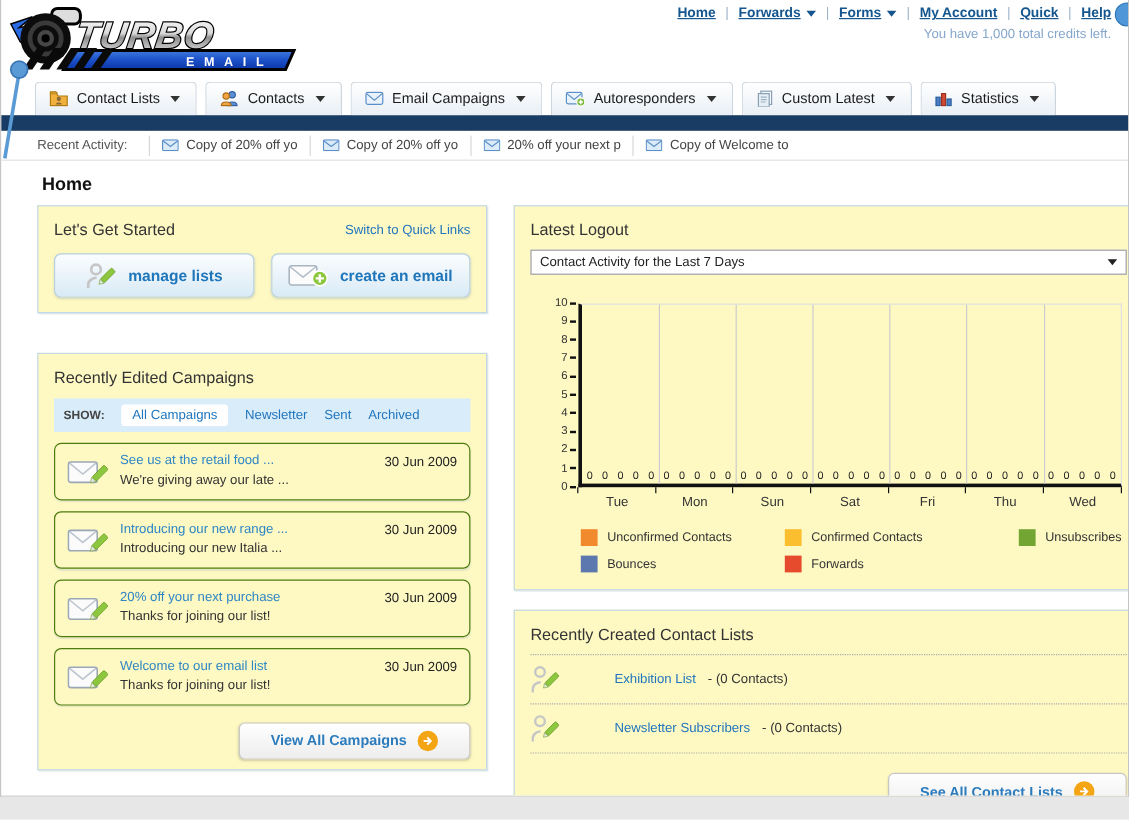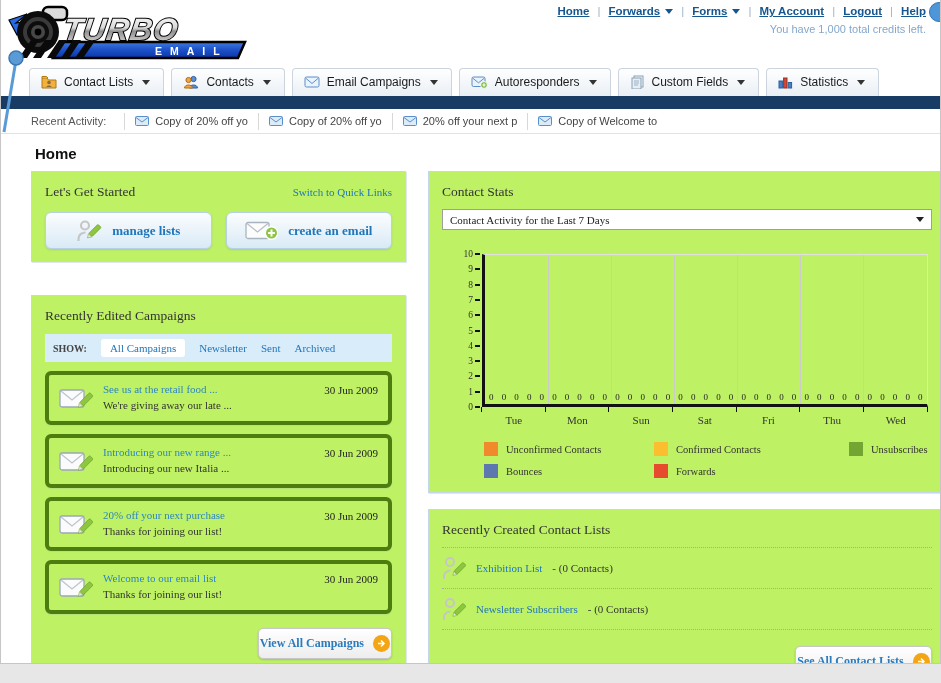--- a/index.html
+++ b/index.html
@@ -38,48 +38,48 @@
   .act-item { display:flex; align-items:center; gap:6px; padding:0 10px; height:17px;
               border-left:1px solid #d8d8d8; color:#444; cursor:pointer; white-space:nowrap; }
   .act-item:first-of-type { border-left:none; }
 
   h1.page-title { font-size:15px; color:#111; margin:11px 0 9px 34px; }
 
   
   .main { display:flex; gap:22px; padding:0 30px; align-items:flex-start; }
   .col-left  { width:375px; flex:none; display:flex; flex-direction:column; }
   .col-right { flex:1; display:flex; flex-direction:column; }
-  .panel { background:#bef264; border:1px solid #c2d8e8; padding:12px 13px;
-           box-shadow:1px 1px 0 rgba(160,185,205,.35);font-family:Liberation Serif, serif; }
+  .panel { background:#fef9c3; border:1px solid #c2d8e8; padding:12px 13px;
+           box-shadow:1px 1px 0 rgba(160,185,205,.35); }
   .panel-title { font-size:13.5px; color:#333; }
 
   
   .gs-head { display:flex; justify-content:space-between; align-items:center; }
   .link { color:#2176bd; font-size:11px; text-decoration:none; cursor:pointer; }
   .gs-buttons { display:flex; gap:14px; margin-top:12px; }
   .gs-btn { flex:1; display:flex; align-items:center; justify-content:center; gap:10px; height:37px;
             background:linear-gradient(#fbfdfe,#d9eaf6); border:1px solid #b7d1e5; border-radius:6px;
             font-size:13px; font-weight:bold; color:#1f76ba; cursor:pointer;
             box-shadow:0 1px 2px rgba(120,150,175,.35); }
 
   
   .panel-campaigns { margin-top:33px; padding-bottom:8px; }
   .show-bar { display:flex; align-items:center; gap:14px; background:#d9ecfa; margin-top:10px;
               padding:5px 8px; font-size:11px; }
   .show-label { font-size:10px; color:#444; font-weight:bold; }
   .filter { color:#2176bd; cursor:pointer; text-decoration:none; }
   .filter.active { background:#fff; padding:3px 9px; border-radius:3px; }
-  .camp { display:flex; align-items:center; gap:10px; border:4px solid #4d7c0f; border-radius:6px;
+  .camp { display:flex; align-items:center; gap:10px; border:1px solid #4d7c0f; border-radius:6px;
           padding:7px 10px; margin-top:9px; cursor:pointer; box-shadow:0 1px 1px rgba(150,175,195,.25); }
   .ctext { line-height:1.45; }
   .ctitle { display:block; color:#2e86c4; font-size:11px; text-decoration:none; }
   .csub { color:#333; font-size:11px; }
   .cdate { margin-left:auto; font-size:11px; color:#222; align-self:flex-start; padding-top:2px; white-space:nowrap; }
   .view-row { display:flex; justify-content:flex-end; margin-top:14px; }
-  .cta { display:inline-flex; align-items:center; gap:9px; padding:6px 1px;
+  .cta { display:inline-flex; align-items:center; gap:9px; padding:6px 26px;
          background:linear-gradient(#ffffff,#ededed); border:1px solid #c7c7c7; border-radius:5px;
          color:#2b7bbd; font-weight:bold; font-size:12px; cursor:pointer;
          box-shadow:0 1px 2px rgba(0,0,0,.18); }
   .arrow-circle { width:17px; height:17px; border-radius:50%; background:#f3a513;
                   display:flex; align-items:center; justify-content:center; }
 
   
   .select { margin-top:9px; border:1px solid #9e9e9e; height:21px; display:flex; align-items:center;
             justify-content:space-between; padding:0 7px; font-size:11px; color:#222; background:#fff; cursor:pointer; }
   .select .caret { border-top-color:#222; }
@@ -99,21 +99,21 @@
   .xlab { flex:1; text-align:center; font-size:11px; color:#333; }
   .legend { display:grid; grid-template-columns:170px 195px 1fr; row-gap:8px; margin:16px 0 2px 28px; }
   .litem { display:flex; align-items:center; gap:8px; font-size:10.5px; color:#333; }
   .lsq { width:14px; height:14px; flex:none; }
 
   
   .panel-lists { margin-top:16px; }
   .dotted { border:none; border-bottom:1px dotted #aaa; margin:9px 0 0 0; }
   .clitem { display:flex; align-items:center; gap:10px; padding:7px 0;
             border-bottom:1px dotted #aaa; font-size:11px; }
-  .clname { color:#2176bd; text-decoration:none; cursor:pointer; }
+  .clname { color:#2176bd; text-decoration:none; cursor:pointer;margin-left:36px; }
   .clsuffix { color:#333; }
   .see-row { display:flex; justify-content:flex-end; margin-top:16px; }
 
   .icon { display:inline-flex; flex:none; }
 </style>
 </head>
 <body>
 
 <div class="page">
 
@@ -171,21 +171,21 @@
             <span class="caret"></span>
           </li>
         <li>
             <a>Forms</a>
             <span class="caret"></span>
           </li>
         <li>
             <a>My Account</a>
           </li>
         <li>
-            <a>Logout</a>
+            <a>Quick</a>
           </li>
         <li>
             <a>Help</a>
           </li>
       </ul>
       <div class="status">
         <div>You have 1,000 total credits left.</div>
       </div>
     </div>
   </div>
@@ -238,21 +238,21 @@
       <span class="caret tcaret"></span>
     </div>
     <div class="tab">
       <span class="icon">
         <svg width="15" height="14" viewBox="0 0 15 14">
             <rect x="4" y="1" width="9" height="11" fill="#f4f8fb" stroke="#8aa0b5"></rect>
             <rect x="2" y="3" width="9" height="11" fill="#e6eef5" stroke="#8aa0b5"></rect>
             <path d="M4 6h5M4 8h5M4 10h4" stroke="#9fb2c4"></path>
           </svg>
       </span>
-      <span>Custom Fields</span>
+      <span>Custom Latest</span>
       <span class="caret tcaret"></span>
     </div>
     <div class="tab">
       <span class="icon">
         <svg width="15" height="13" viewBox="0 0 15 13">
             <rect x="1" y="5" width="3.4" height="7" fill="#4a7fc1" stroke="#2d5e9d"></rect>
             <rect x="5.6" y="2" width="3.4" height="10" fill="#d04a35" stroke="#9e2f1e"></rect>
             <rect x="10.2" y="6.5" width="3.4" height="5.5" fill="#4a7fc1" stroke="#2d5e9d"></rect>
           </svg>
       </span>
@@ -432,21 +432,21 @@
                 </svg>
             </span>
           </div>
         </div>
       </div>
     </div>
 
     <div class="col-right">
 
       <div class="panel">
-        <div class="panel-title">Contact Stats</div>
+        <div class="panel-title">Latest Logout</div>
         <div class="select">
           <span>Contact Activity for the Last 7 Days</span>
           <span class="caret"></span>
         </div>
 
         <div class="chart-wrap">
           <div class="chart-grid">
             <div class="chart-y">
                 <div class="ytick" style="bottom: -5px;">0</div>
                 <div class="ytick" style="bottom: 10.3px;">1</div>

